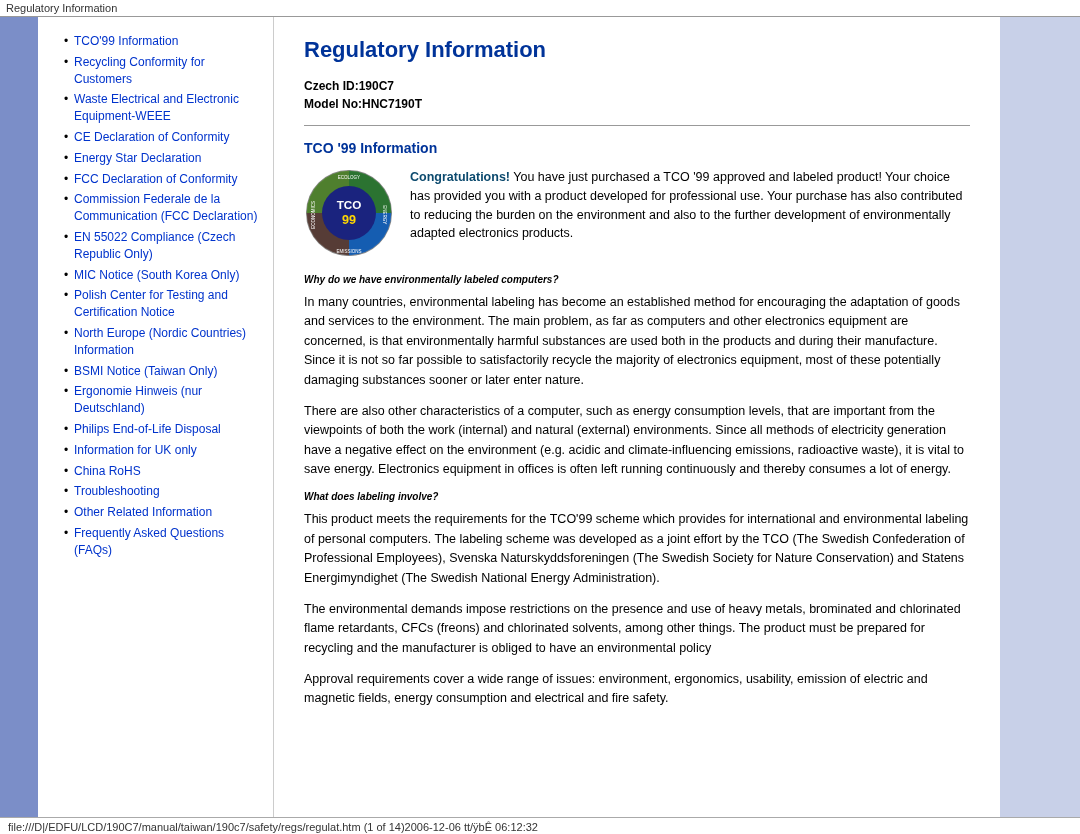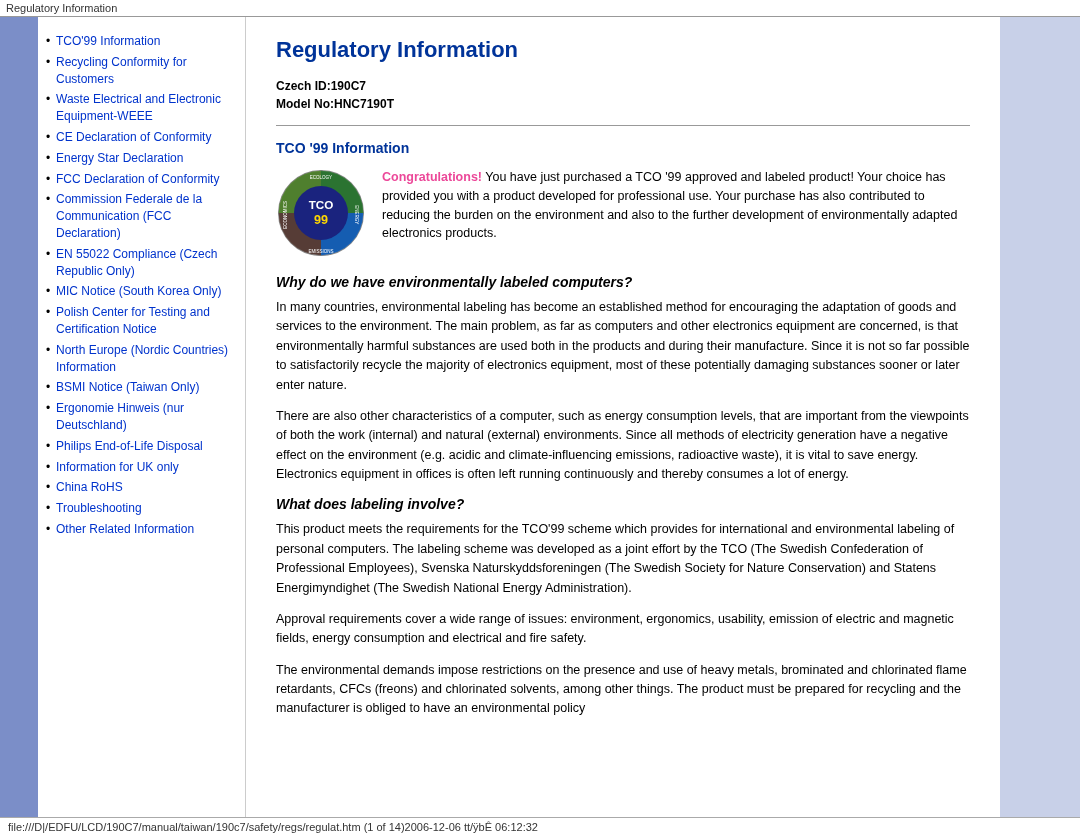--- a/index.html
+++ b/index.html
@@ -30,23 +30,23 @@
 
     
     .left-accent {
       width: 38px;
       background: #7b8ec8;
       flex-shrink: 0;
     }
 
     
     .sidebar {
-      width: 208px;
-      background: #fff;
-      padding: 16px 10px 10px 8px;
+      width: 236px;
+      background: #fff;
+      padding: 16px 10px 10px 26px;
       flex-shrink: 0;
       border-right: 1px solid #ccc;
     }
 
     .sidebar ul {
       list-style: none;
       padding: 0;
     }
 
     .sidebar ul li {
@@ -126,27 +126,27 @@
     }
 
     .tco-text {
       font-size: 12.5px;
       line-height: 1.5;
       color: #000;
     }
 
     .tco-text .congrats {
       font-weight: bold;
-      color: #ec4899;
+      color: #0c4a6e;
     }
 
     .subsection-title {
       font-style: italic;
       font-weight: bold;
-      font-size: 14px;
+      font-size: 10px;
       margin-bottom: 8px;
       color: #000;
     }
 
     .paragraph {
       font-size: 12.5px;
       line-height: 1.55;
       color: #000;
       margin-bottom: 12px;
     }
@@ -184,20 +184,21 @@
         <li><a href="#">MIC Notice (South Korea Only)</a></li>
         <li><a href="#">Polish Center for Testing and Certification Notice</a></li>
         <li><a href="#">North Europe (Nordic Countries) Information</a></li>
         <li><a href="#">BSMI Notice (Taiwan Only)</a></li>
         <li><a href="#">Ergonomie Hinweis (nur Deutschland)</a></li>
         <li><a href="#">Philips End-of-Life Disposal</a></li>
         <li><a href="#">Information for UK only</a></li>
         <li><a href="#">China RoHS</a></li>
         <li><a href="#">Troubleshooting</a></li>
         <li><a href="#">Other Related Information</a></li>
+        <li><a href="#">Frequently Asked Questions (FAQs)</a></li>
       </ul>
   </div>
 
   <div class="main-content">
 
     <h1 class="page-title">Regulatory Information</h1>
 
     <div class="model-info">Czech ID:190C7</div>
     <div class="model-info">Model No:HNC7190T</div>
 
@@ -231,22 +232,22 @@
         <span class="congrats">Congratulations!</span><span> You have just purchased a TCO '99 approved and labeled product! Your choice has provided you with a product developed for professional use. Your purchase has also contributed to reducing the burden on the environment and also to the further development of environmentally adapted electronics products.</span>
       </div>
     </div>
 
     <p class="subsection-title">Why do we have environmentally labeled computers?</p>
     <p class="paragraph">In many countries, environmental labeling has become an established method for encouraging the adaptation of goods and services to the environment. The main problem, as far as computers and other electronics equipment are concerned, is that environmentally harmful substances are used both in the products and during their manufacture. Since it is not so far possible to satisfactorily recycle the majority of electronics equipment, most of these potentially damaging substances sooner or later enter nature.</p>
     <p class="paragraph">There are also other characteristics of a computer, such as energy consumption levels, that are important from the viewpoints of both the work (internal) and natural (external) environments. Since all methods of electricity generation have a negative effect on the environment (e.g. acidic and climate-influencing emissions, radioactive waste), it is vital to save energy. Electronics equipment in offices is often left running continuously and thereby consumes a lot of energy.</p>
 
     <p class="subsection-title">What does labeling involve?</p>
     <p class="paragraph">This product meets the requirements for the TCO'99 scheme which provides for international and environmental labeling of personal computers. The labeling scheme was developed as a joint effort by the TCO (The Swedish Confederation of Professional Employees), Svenska Naturskyddsforeningen (The Swedish Society for Nature Conservation) and Statens Energimyndighet (The Swedish National Energy Administration).</p>
+    <p class="paragraph">The environmental demands impose restrictions on the presence and use of heavy metals, brominated and chlorinated flame retardants, CFCs (freons) and chlorinated solvents, among other things. The product must be prepared for recycling and the manufacturer is obliged to have an environmental policy</p>
     <p class="paragraph">Approval requirements cover a wide range of issues: environment, ergonomics, usability, emission of electric and magnetic fields, energy consumption and electrical and fire safety.</p>
-    <p class="paragraph">The environmental demands impose restrictions on the presence and use of heavy metals, brominated and chlorinated flame retardants, CFCs (freons) and chlorinated solvents, among other things. The product must be prepared for recycling and the manufacturer is obliged to have an environmental policy</p>
 
   </div>
 
   <div class="right-accent"></div>
 
 </div>
 
 <div class="bottom-bar">
   <span>file:///D|/EDFU/LCD/190C7/manual/taiwan/190c7/safety/regs/regulat.htm (1 of 14)2006-12-06 tt/ÿbÊ 06:12:32</span>
 </div>

